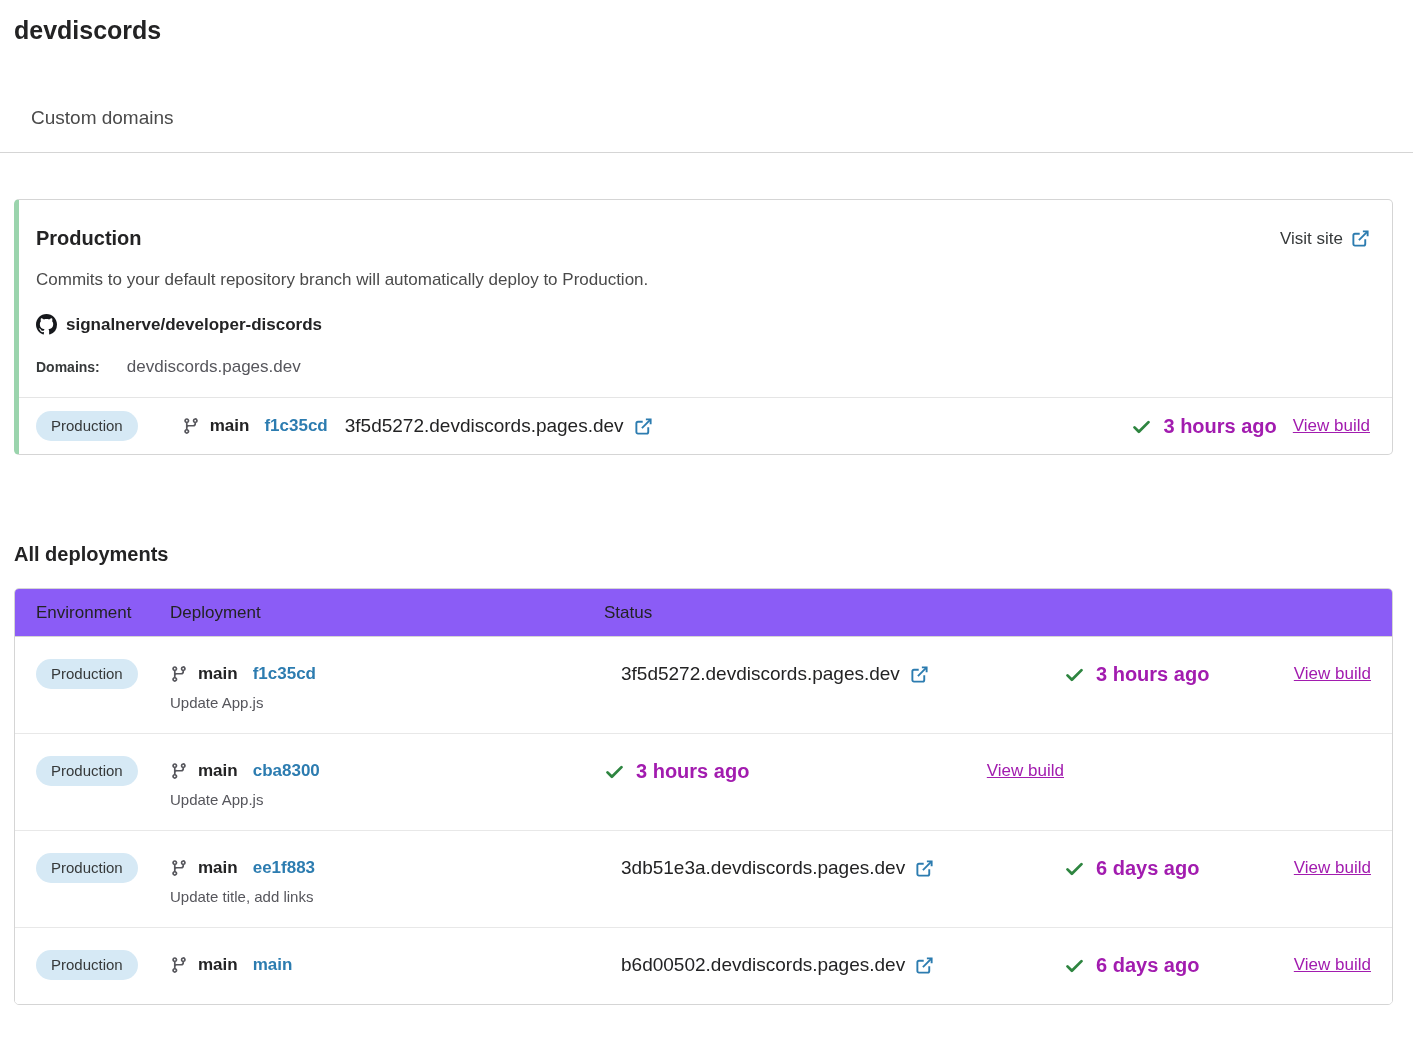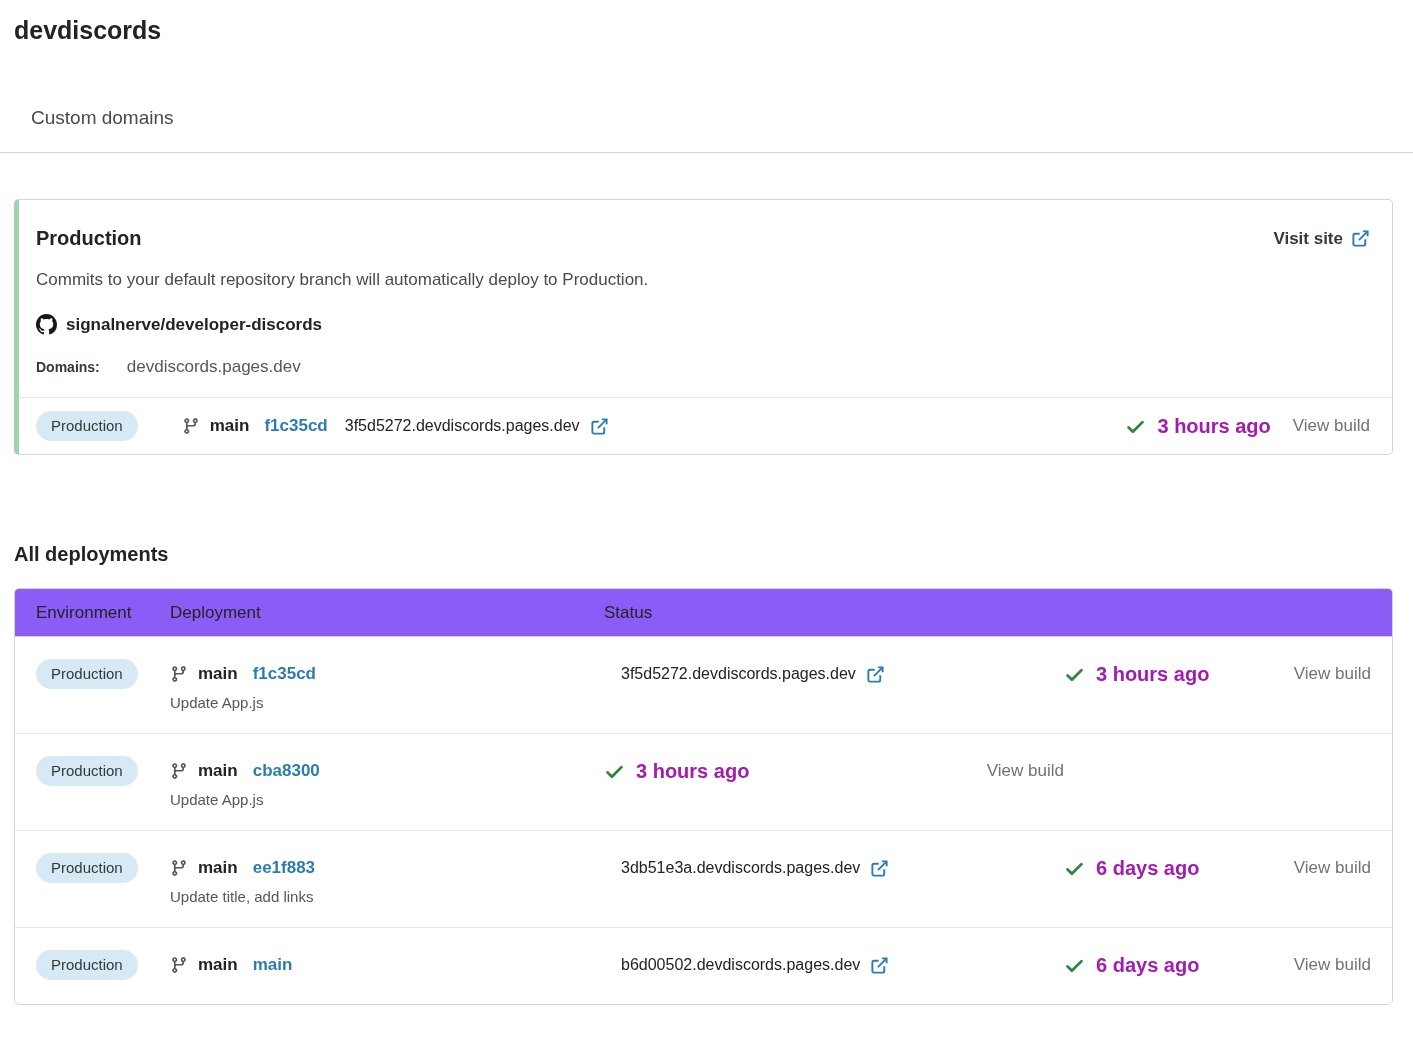--- a/index.html
+++ b/index.html
@@ -49,21 +49,21 @@
     border-radius: 5px;
     background: #fff;
   }
   .prod-head {
     display: flex; justify-content: space-between; align-items: center;
     padding: 27px 22px 0 17px;
   }
   .prod-head h2 { font-size: 20px; font-weight: 600; color: #232324; }
   .visit-site {
     display: inline-flex; align-items: center; gap: 8px;
-    font-size: 17px; font-weight: 700; color: #36393a;
+    font-size: 17px; font-weight: 400; color: #36393a;
   }
   .prod-desc {
     padding: 0 22px 0 17px; margin-top: 20px;
     font-size: 17px; color: #4a4a4a;
   }
   .repo-line {
     display: flex; align-items: center; gap: 9px;
     padding: 0 22px 0 17px; margin-top: 24px;
   }
   .repo-line .repo { font-size: 17px; font-weight: 700; color: #232324; }
@@ -85,24 +85,24 @@
     background: #d6e9f5; color: #36393a;
     font-size: 15px; line-height: 20px;
     padding: 5px 15px; border-radius: 16px;
     white-space: nowrap;
   }
   .source-group { display: inline-flex; align-items: center; margin-left: 44px; }
   .branch-icon { color: #56565c; display: inline-flex; }
   .branch-name { font-size: 17px; font-weight: 700; color: #232324; margin-left: 10px; }
   .commit-link { font-size: 17px; color: #2c7cb0; margin-left: 15px; font-weight: bold; }
   .url-group { display: inline-flex; align-items: center; gap: 10px; margin-left: 17px; }
-  .deploy-url { font-size: 16px; color: #232324; }
+  .deploy-url { font-size: 19px; color: #232324; }
   .status-group { display: inline-flex; align-items: center; gap: 11px; margin-left: auto; }
   .status-time { font-size: 20px; color: #a21caf; font-weight: bold; }
-  .view-build { font-size: 17px; color: #737373; margin-left: 22px; }
+  .view-build { font-size: 17px; color: #a21caf; margin-left: 16px; text-decoration: underline; }
 
   
   .all-title {
     margin: 88px 0 0 14px;
     font-size: 20px; font-weight: 700; color: #232324;
   }
   .deploy-table {
     margin: 22px 20px 0 14px;
     border: 1px solid #d5d5d5;
     border-radius: 5px;

